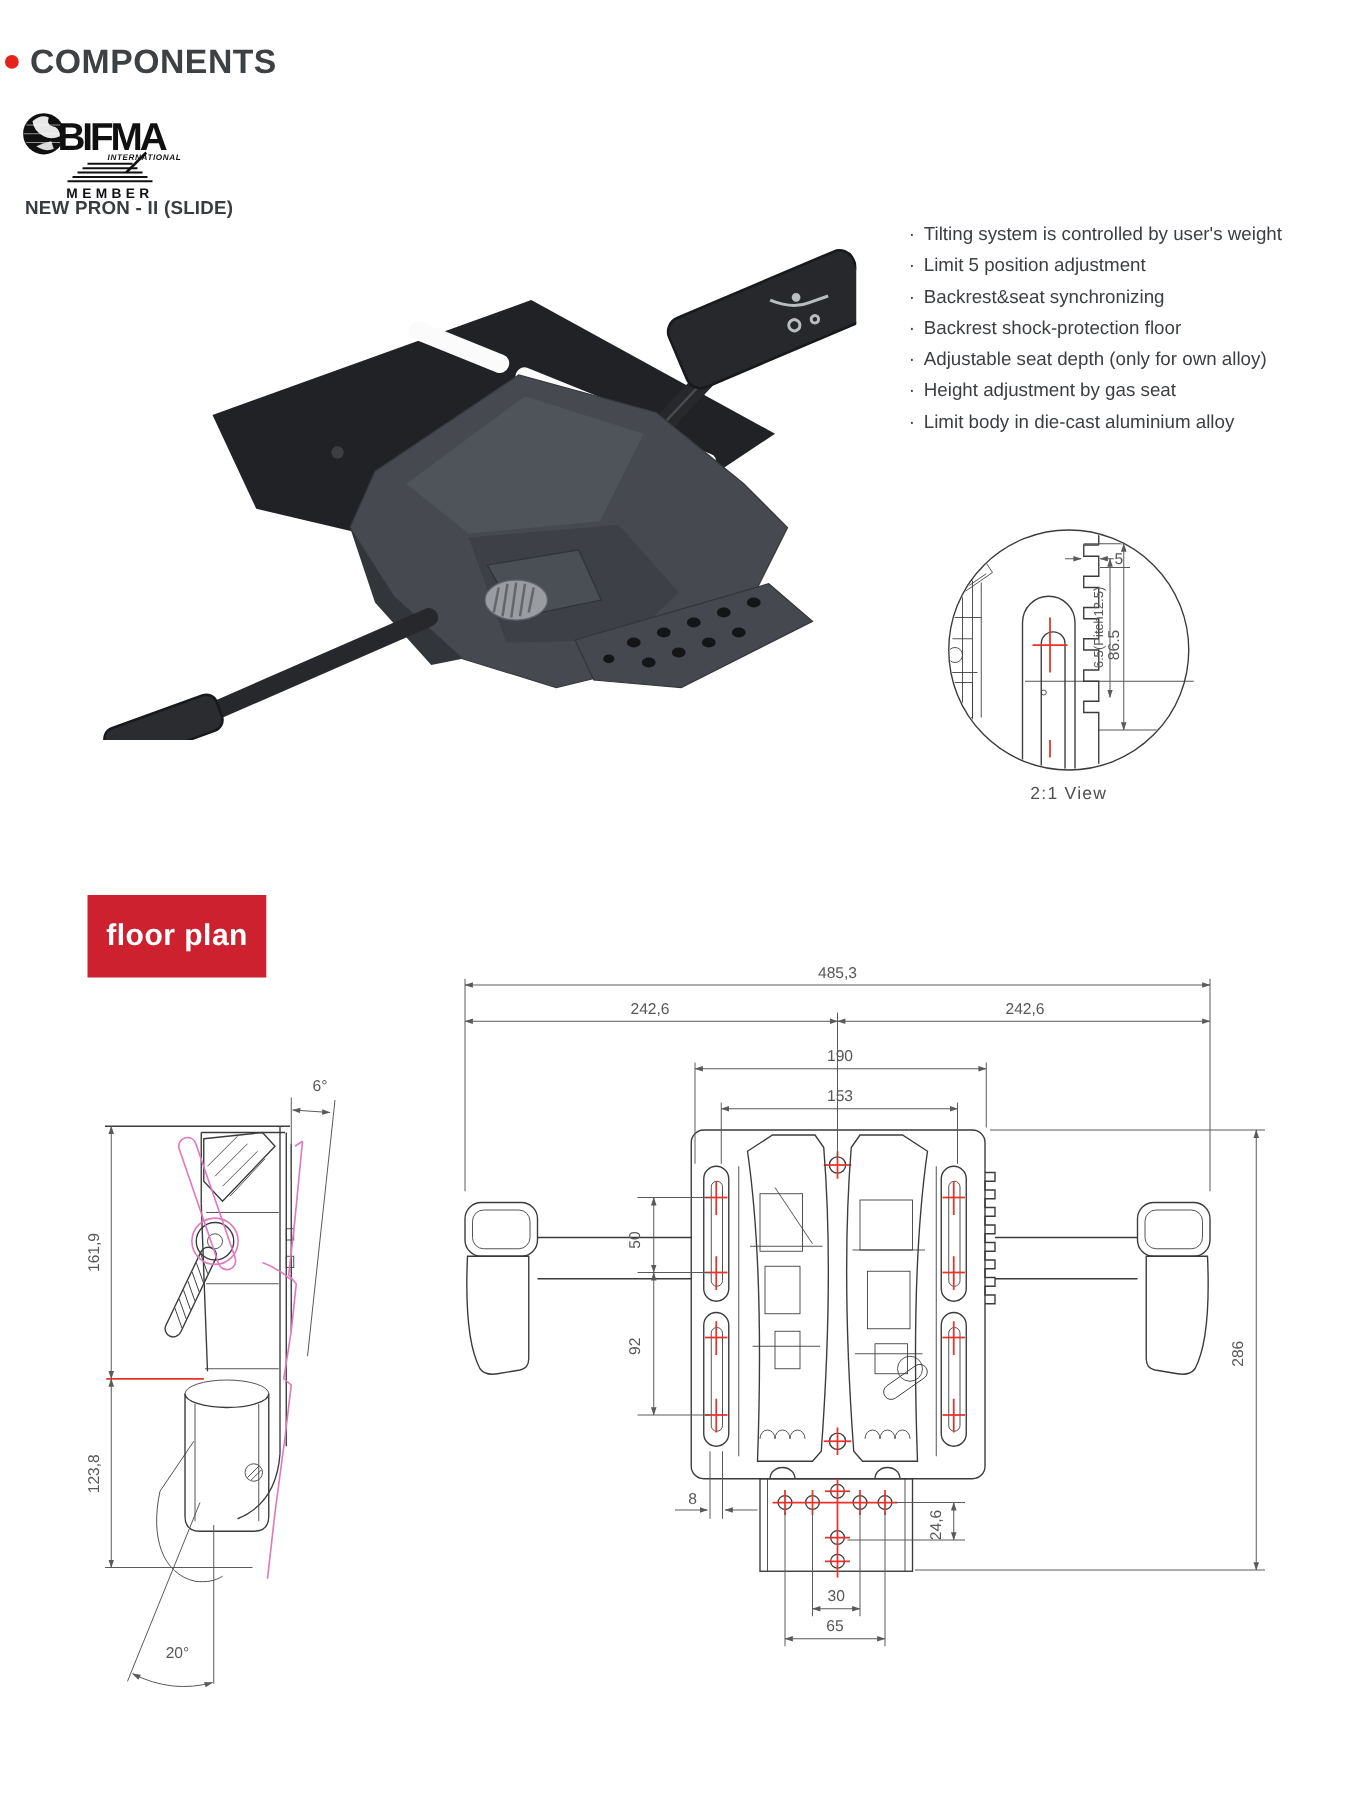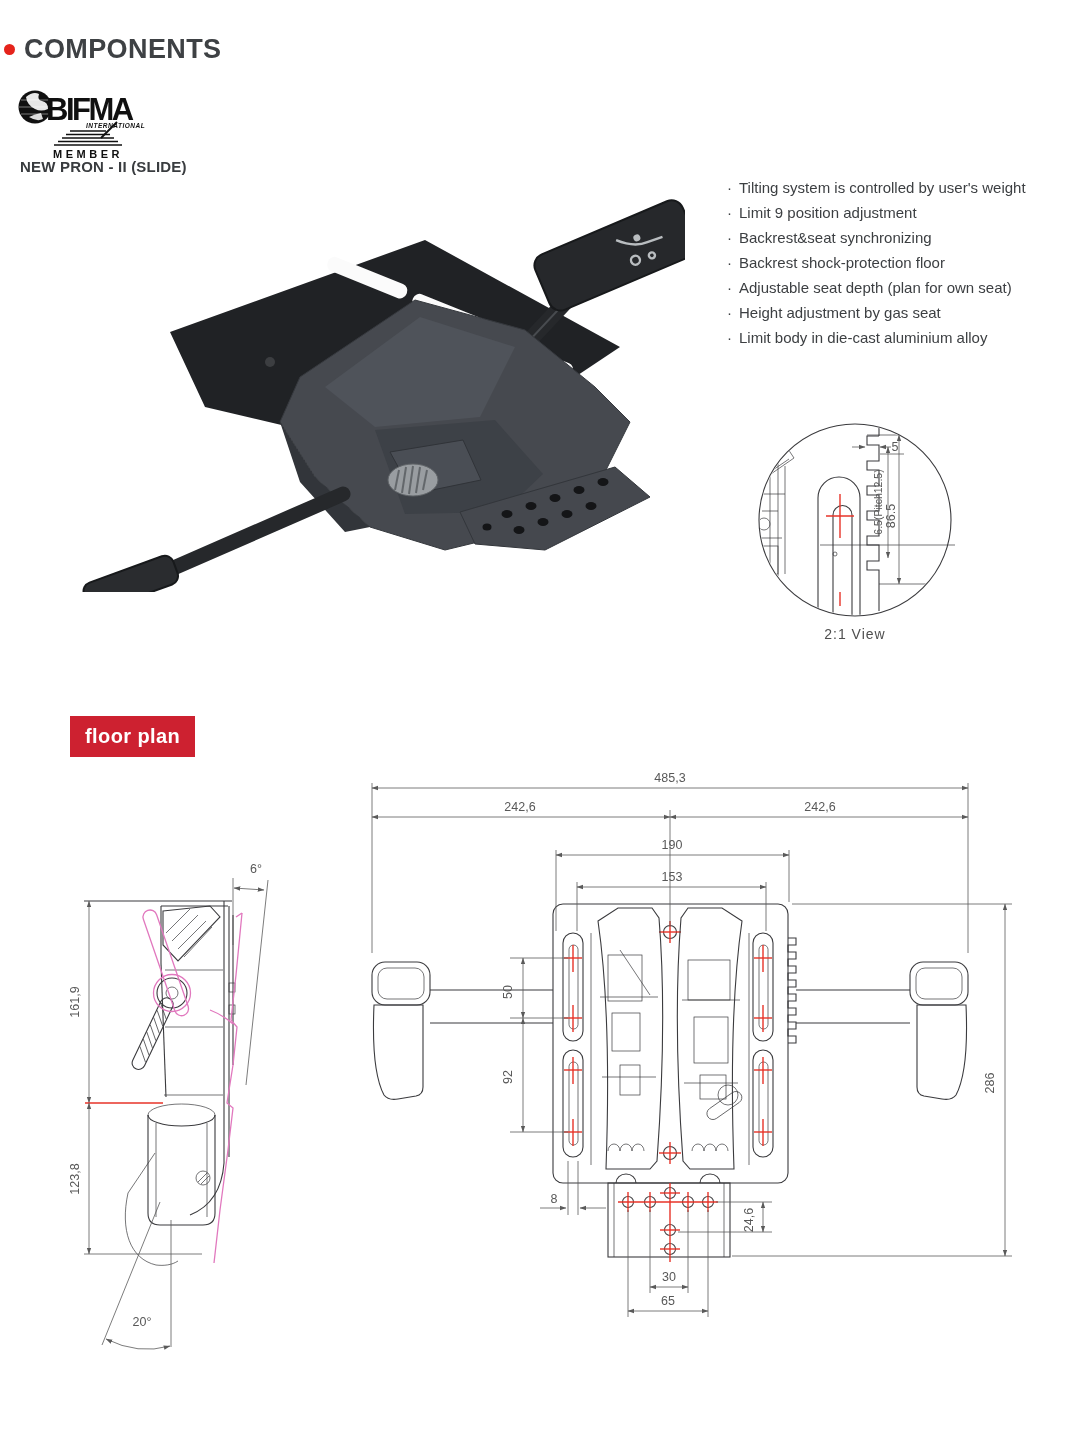--- a/index.html
+++ b/index.html
@@ -6,21 +6,21 @@
   .page{position:relative;width:1086px;height:1448px;background:#fff;
         font-family:"Liberation Sans",sans-serif;overflow:hidden;}
   .hdr{position:absolute;left:4px;top:34px;display:flex;align-items:center;}
   .dot{width:11px;height:11px;border-radius:50%;background:#e5231b;margin-right:9px;}
   .title{font-size:27px;font-weight:bold;color:#3e4144;letter-spacing:.4px;}
   .pname{position:absolute;left:20px;top:158px;font-size:15px;font-weight:bold;color:#393c3f;letter-spacing:.2px;text-align:right;}
   .features{position:absolute;left:727px;top:180px;list-style:none;margin:0;padding:0;width:330px;}
   .features li{display:flex;font-size:15px;color:#3c3f42;margin-bottom:9.5px;line-height:15.5px;}
   .features .b{margin-right:7px;}
   .badge{position:absolute;left:70px;top:716px;background:#cd2130;color:#fff;
-         font-size:20px;font-weight:bold;padding:9px 15px;letter-spacing:.4px;}
+         font-size:24px;font-weight:bold;padding:19px 15px;letter-spacing:.4px;}
   svg.abs{position:absolute;}
   .logoSvg{left:18px;top:86px;}
   .photo{left:75px;top:182px;}
   .detail{left:742px;top:406px;}
   .plan{left:60px;top:765px;}
   text{font-family:"Liberation Sans",sans-serif;}
   .dim{font-size:12.5px;fill:#585858;}
   .dimS{font-size:10.5px;fill:#585858;}
   .cap{font-size:14px;fill:#4f4f4f;letter-spacing:1px;}
   .ln{stroke:#3b3b3e;fill:none;stroke-width:1.1;}
@@ -126,33 +126,33 @@
     </g>
   </svg>
 
   <ul class="features">
     <li>
         <span class="b">·</span>
         <span>Tilting system is controlled by user's weight</span>
       </li>
     <li>
         <span class="b">·</span>
-        <span>Limit 9 position adjustment</span>
+        <span>Limit 5 position adjustment</span>
       </li>
     <li>
         <span class="b">·</span>
         <span>Backrest&amp;seat synchronizing</span>
       </li>
     <li>
         <span class="b">·</span>
         <span>Backrest shock-protection floor</span>
       </li>
     <li>
         <span class="b">·</span>
-        <span>Adjustable seat depth (plan for own seat)</span>
+        <span>Adjustable seat depth (only for own alloy)</span>
       </li>
     <li>
         <span class="b">·</span>
         <span>Height adjustment by gas seat</span>
       </li>
     <li>
         <span class="b">·</span>
         <span>Limit body in die-cast aluminium alloy</span>
       </li>
   </ul>

